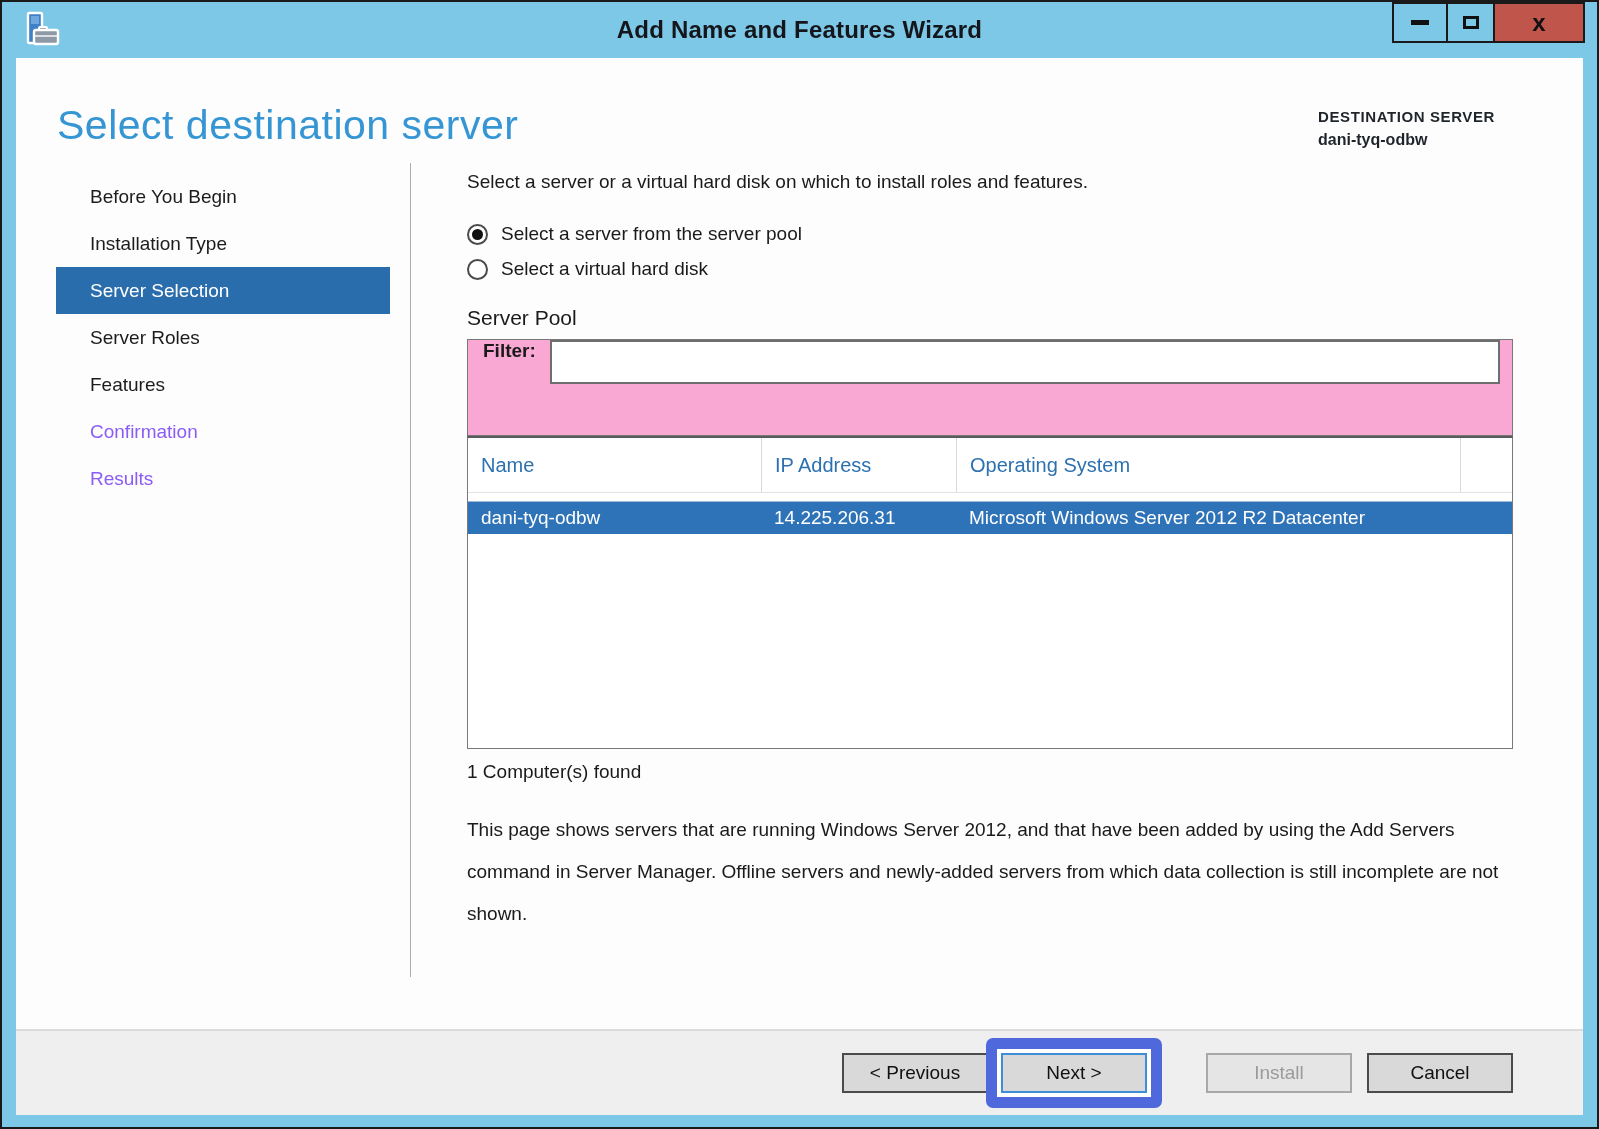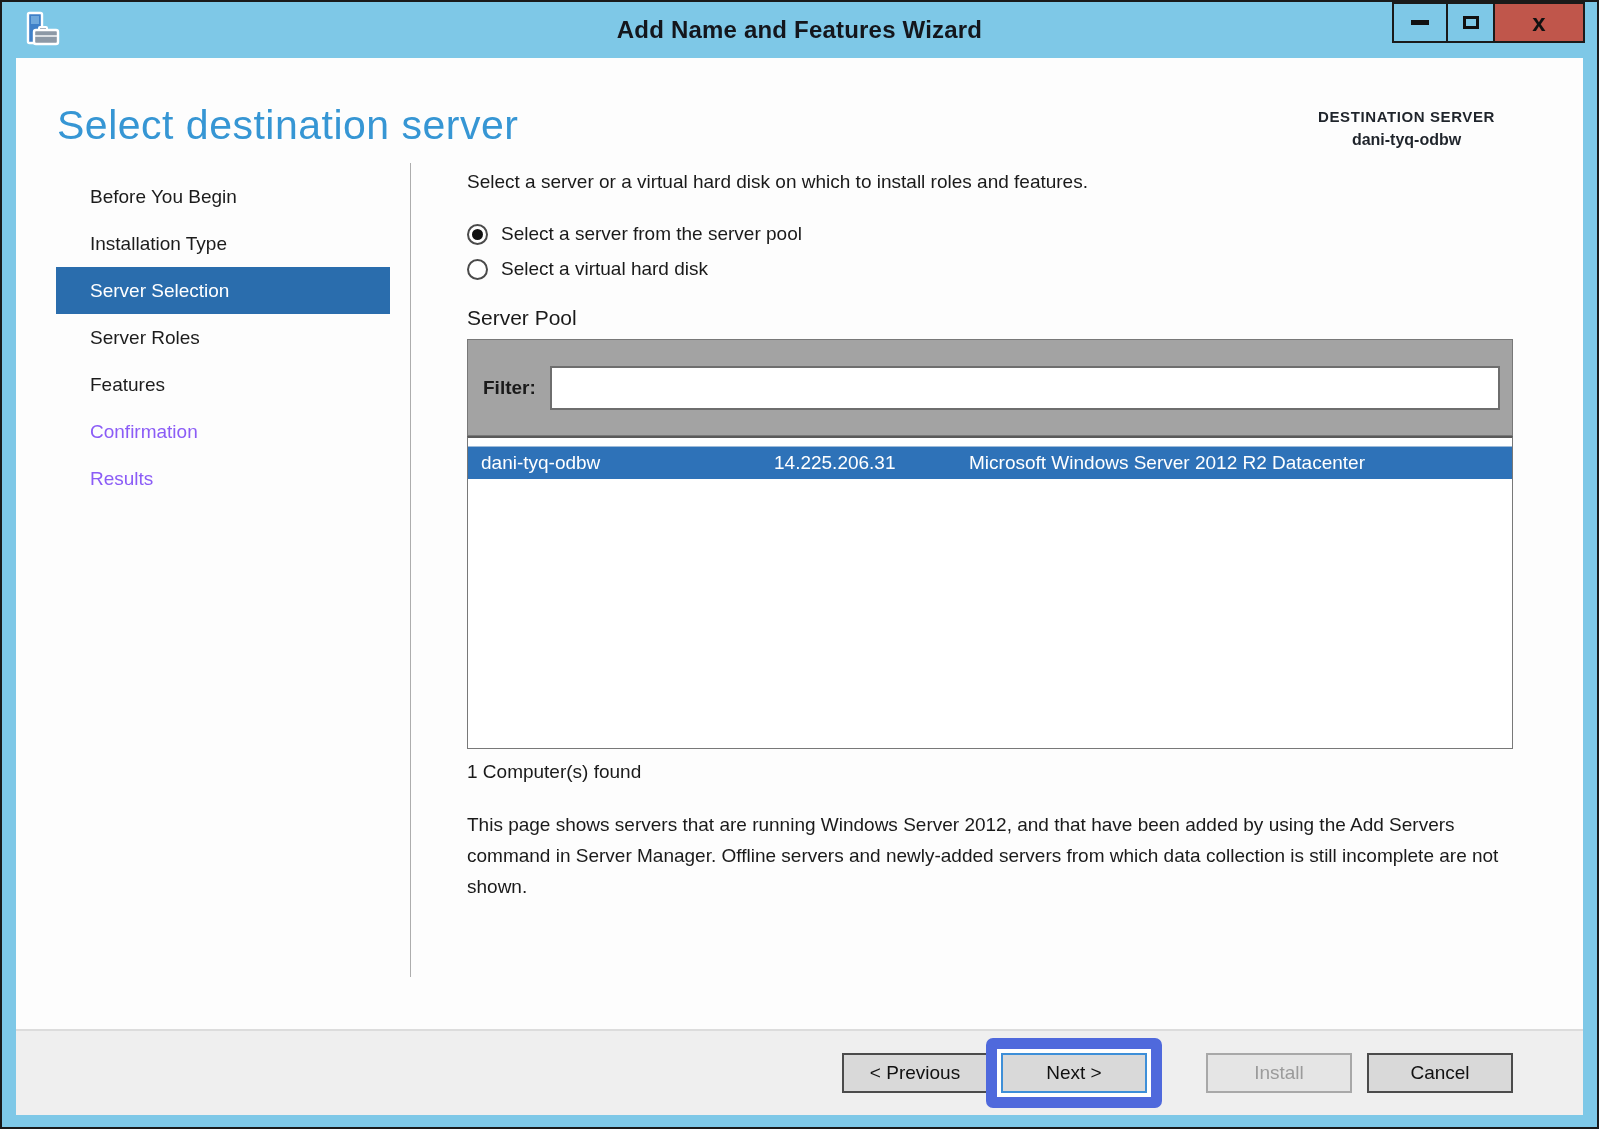--- a/index.html
+++ b/index.html
@@ -48,21 +48,21 @@
     overflow: hidden;
   }
   .page-header {
     padding: 44px 88px 0 41px;
     display: flex; justify-content: space-between; align-items: flex-start;
     flex: 0 0 auto;
   }
   .page-title {
     font-size: 41px; font-weight: 300; color: #3696D4; letter-spacing: 0.5px;
   }
-  .dest-block { text-align: center; padding-top: 6px; }
+  .dest-block { text-align: left; padding-top: 6px; }
   .dest-label { font-size: 15px; font-weight: 700; color: #1F242B; letter-spacing: 0.6px; }
   .dest-value { font-size: 16px; font-weight: 700; color: #1F242B; margin-top: 6px; }
   
   .body-row { display: flex; flex: 1 1 auto; margin-top: 14px; min-height: 0; gap: 16px; }
   .sidebar { width: 378px; flex: 0 0 378px; padding-top: 10px; }
   .nav-item {
     height: 47px; line-height: 47px;
     margin-left: 40px; margin-right: 4px; padding-left: 34px;
     font-size: 19px; color: #1C1C1C; cursor: default;
     white-space: nowrap;
@@ -77,22 +77,22 @@
   .radio-circle {
     width: 21px; height: 21px; border-radius: 50%;
     border: 2px solid #4A4A4A; background: #FFF;
     margin-right: 13px; flex: 0 0 21px;
     display: flex; align-items: center; justify-content: center;
   }
   .radio-circle .dot { width: 11px; height: 11px; border-radius: 50%; background: #111; display: none; }
   .radio-row.checked .radio-circle .dot { display: block; }
   .pool-title { font-size: 21px; margin-top: 26px; margin-bottom: 9px; }
   .filter-panel {
-    border: 1px solid #787878; background: #a3a3a3;
-    height: 97px; display: flex; align-items: center;
+    border: 1px solid #787878; background: #f9a8d4;
+    height: 97px; display: flex; 
     padding: 0 12px 0 15px;
   }
   .filter-label { font-weight: 700; font-size: 19px; margin-right: 14px; flex: 0 0 auto; }
   .filter-input {
     flex: 1 1 auto; height: 44px;
     border: 2px solid #6E6E6E; background: #FFF;
     font-size: 19px; padding: 0 10px;
     font-family: "Liberation Sans", sans-serif;
   }
   .server-table {
@@ -112,21 +112,21 @@
     height: 100%; display: flex; align-items: center;
   }
   .t-header .cell + .cell { border-left: 1px solid #D9D9D9; }
   .t-row {
     height: 33px; align-items: center; margin-top: 8px;
     background: #2E72B8; color: #FFFFFF; font-size: 19px;
     border-top: 1px solid #9DBBD9;
   }
   .t-row .cell { padding-left: 13px; white-space: nowrap; overflow: hidden; }
   .count-text { margin-top: 12px; font-size: 19px; }
-  .description { margin-top: 26px; font-size: 19px; line-height: 31px; max-width: 1090px; }
+  .description { margin-top: 26px; font-size: 19px; line-height: 42px; max-width: 1090px; }
   
   .footer {
     flex: 0 0 86px; background: #EFEFEF; border-top: 2px solid #DCDCDC;
     display: flex; align-items: center; justify-content: flex-end;
     padding-right: 70px; position: relative;
   }
   .btn {
     width: 146px; height: 40px;
     background: #D9D9D9; border: 2px solid #4B4B4B;
     font-size: 19px; color: #111;
@@ -212,20 +212,26 @@
         </div>
 
         <div class="pool-title">Server Pool</div>
 
         <div class="filter-panel">
           <span class="filter-label">Filter:</span>
           <input class="filter-input" type="text" value="" style="">
         </div>
 
         <div class="server-table">
+          <div class="t-header">
+            <div class="cell">Name</div>
+            <div class="cell">IP Address</div>
+            <div class="cell">Operating System</div>
+            <div class="cell"></div>
+          </div>
           <div class="t-row">
             <div class="cell">dani-tyq-odbw</div>
             <div class="cell">14.225.206.31</div>
             <div class="cell">Microsoft Windows Server 2012 R2 Datacenter</div>
             <div class="cell"></div>
           </div>
         </div>
 
         <div class="count-text">1 Computer(s) found</div>
 

